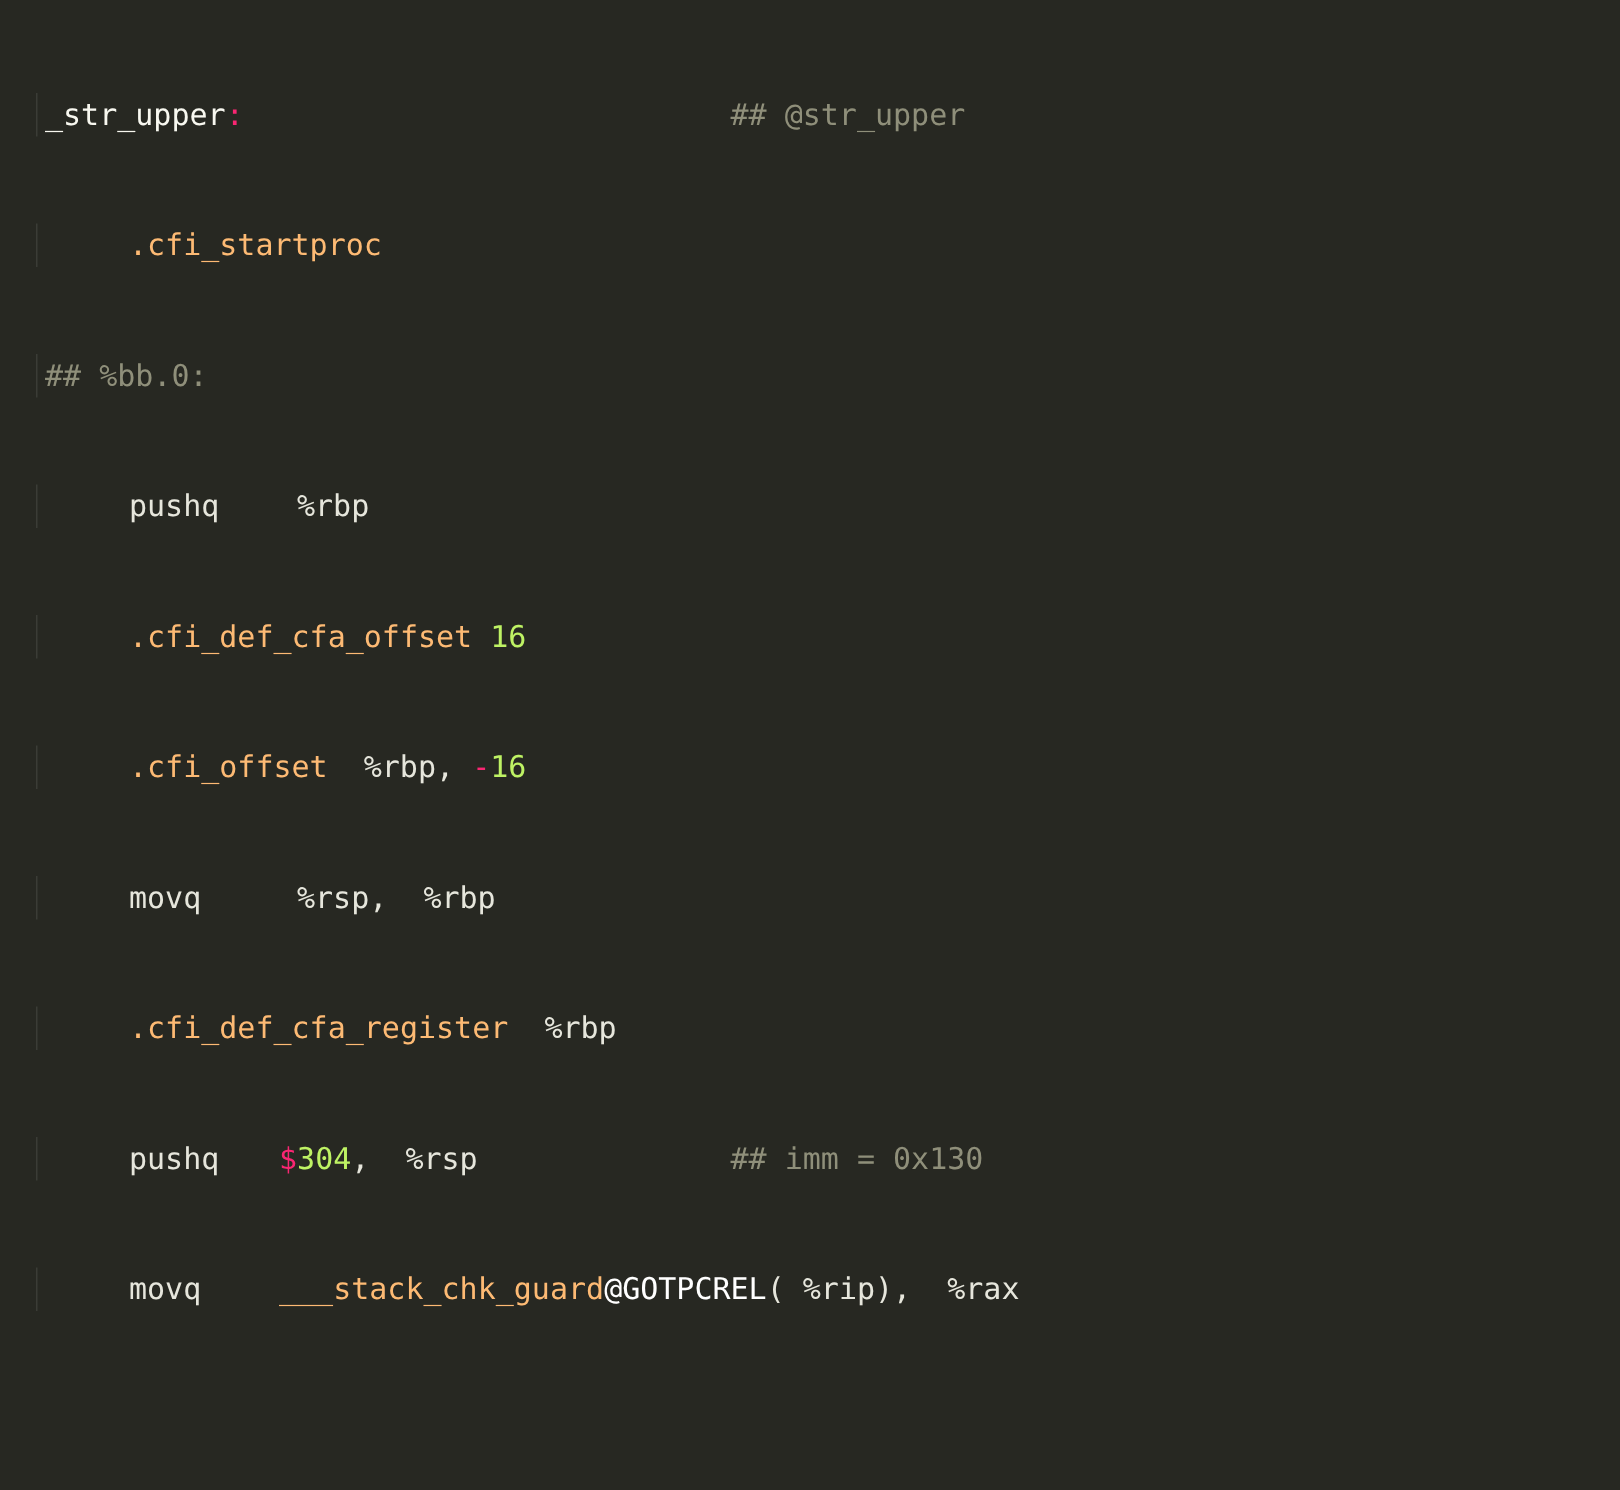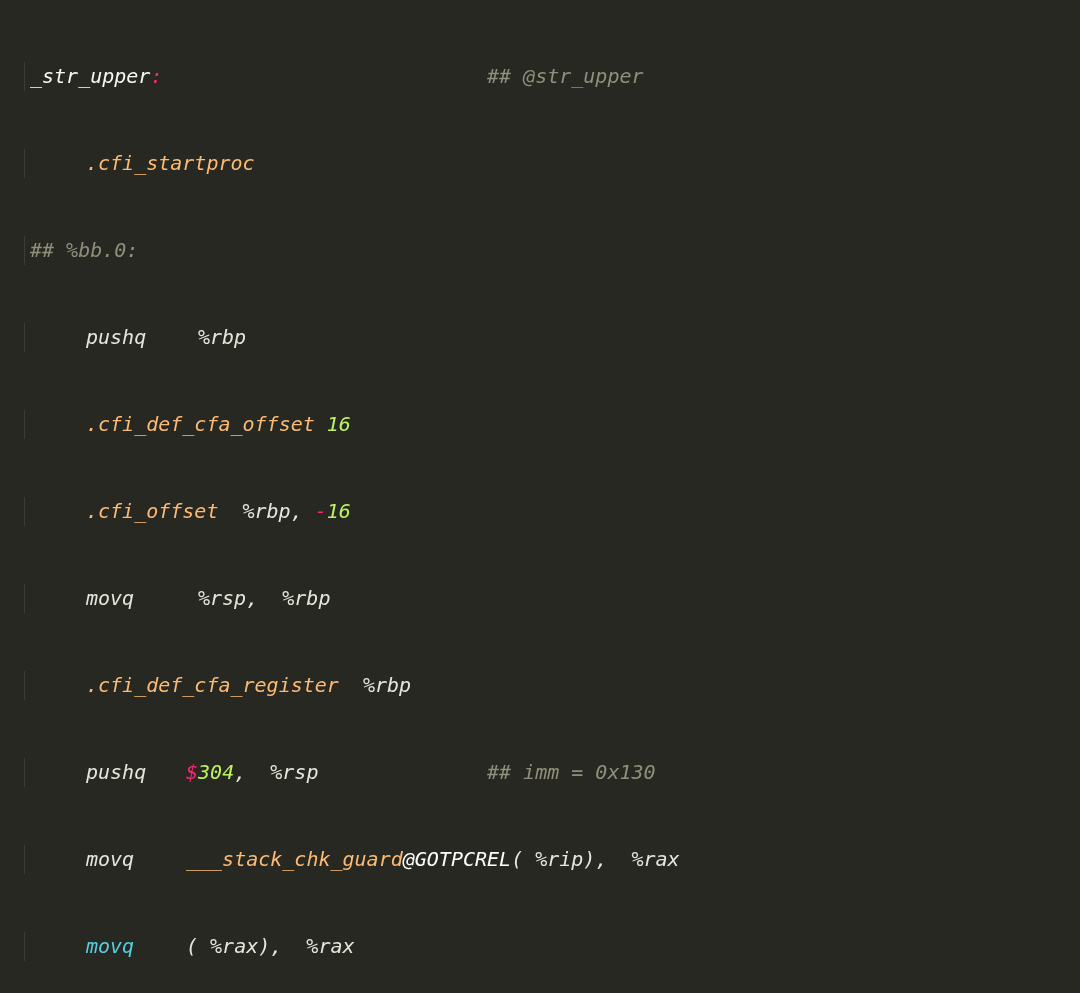--- a/index.html
+++ b/index.html
@@ -29,21 +29,20 @@
     content: "";
     position: absolute;
     left: 24px;
     top: 0;
     bottom: 0;
     width: 1px;
     background: #3b3c36;
   }
   .content {
     flex: 1;
-    font-style: italic;
   }
   
   .lbl   { color: #f8f8f0; }       
   .colon { color: #f92672; }       
   .dir   { color: #fdba74; }       
   .ins   { color: #e6e6dc; }       
   .ins-c { color: #55d1e0; }       
   .reg   { color: #e6e6dc; margin-left: 12px; }       
   .num   { color: #bef264; }       
   .neg   { color: #f92672; }       
@@ -75,21 +74,20 @@
 <div class="line"><span class="gutter"></span><span class="content"><span class="tab1"></span><span class="dir">.cfi_offset</span><span class="punc"> </span><span class="reg">%rbp</span><span class="comma">, </span><span class="neg">-</span><span class="num">16</span></span></div>
 
 <div class="line"><span class="gutter"></span><span class="content"><span class="tab1"></span><span class="ins tab2">movq</span><span class="reg">%rsp</span><span class="comma">, </span><span class="reg">%rbp</span></span></div>
 
 <div class="line"><span class="gutter"></span><span class="content"><span class="tab1"></span><span class="dir">.cfi_def_cfa_register</span><span class="punc"> </span><span class="reg">%rbp</span></span></div>
 
 <div class="line rel"><span class="gutter"></span><span class="content"><span class="tab1"></span><span class="ins tab2">pushq</span><span class="imm-d">$</span><span class="num">304</span><span class="comma">, </span><span class="reg">%rsp</span><span class="col-comment cmt">## imm = 0x130</span></span></div>
 
 <div class="line"><span class="gutter"></span><span class="content"><span class="tab1"></span><span class="ins tab2">movq</span><span class="dir">___stack_chk_guard</span><span class="sym">@GOTPCREL</span><span class="punc">(</span><span class="reg">%rip</span><span class="punc">), </span><span class="reg">%rax</span></span></div>
 
-<div class="line"><span class="gutter"></span><span class="content"><span class="tab1"></span><span class="ins-c tab2">movq</span><span class="punc">(</span><span class="reg">%rax</span><span class="punc">), </span><span class="reg">%rax</span></span></div>
 
 
 
 
 
 
 
 
 
 

